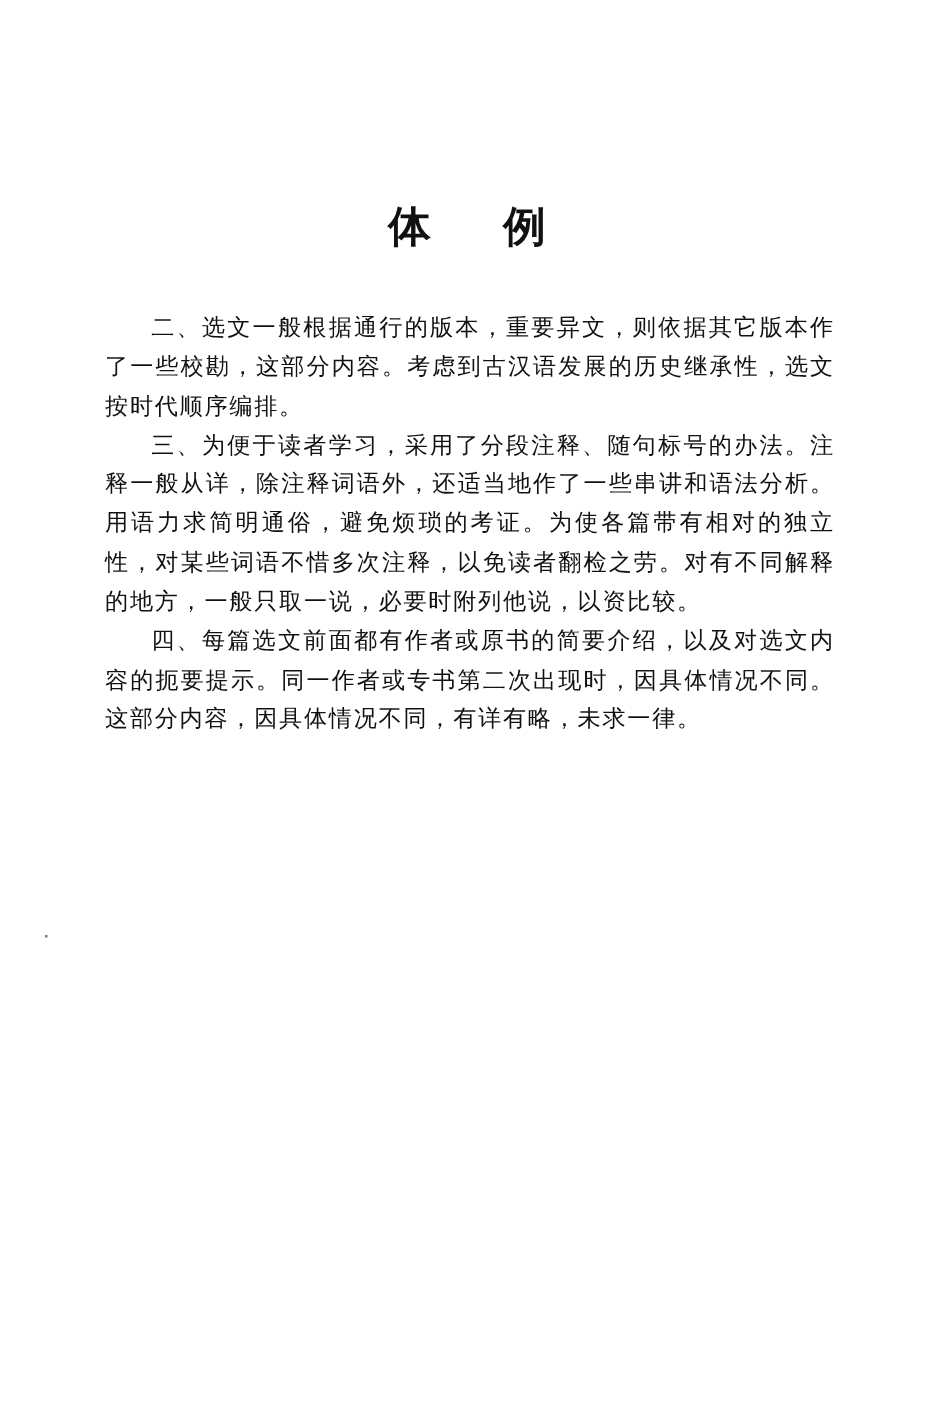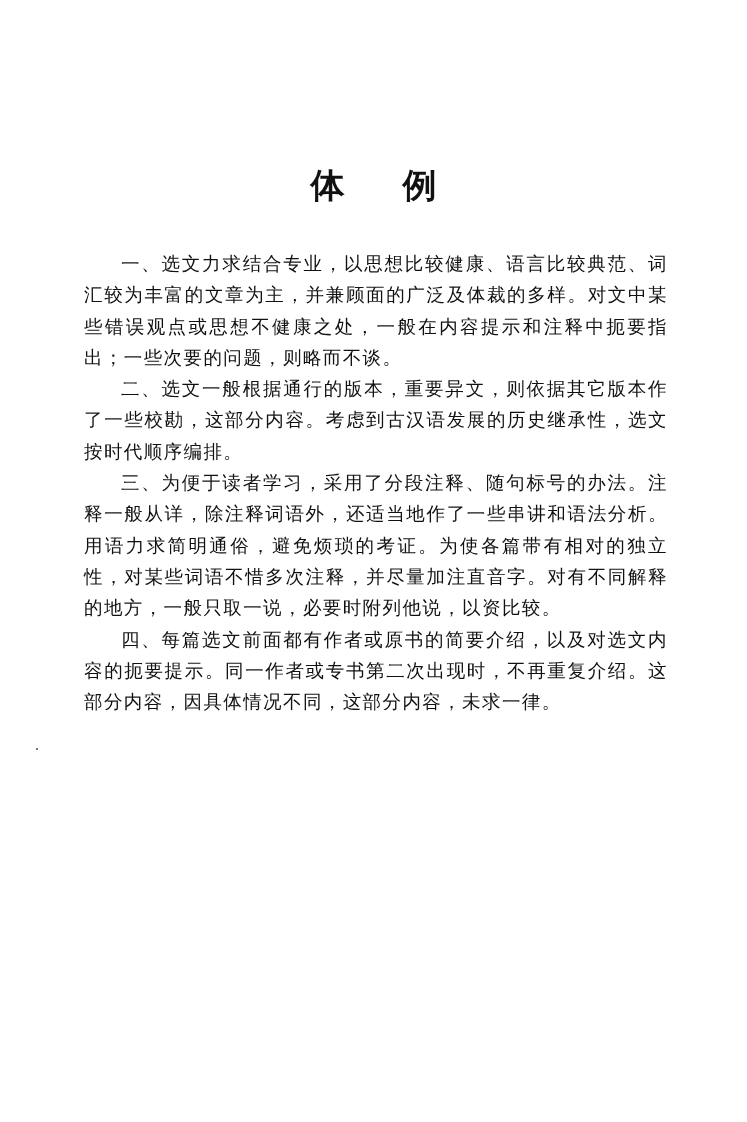--- a/index.html
+++ b/index.html
@@ -13,20 +13,21 @@
       position: relative;
       overflow: hidden;
       font-family: "DejaVu Serif", "Liberation Serif", serif;
       color: #111111;
     }
     .page {
       position: absolute;
       left: 0; top: 0;
       width: 747px; height: 1122px;
       background: #ffffff;
+      font-family: Liberation Mono, monospace;
     }
     .title {
       position: absolute;
       top: 162px;
       left: 0;
       width: 747px;
       text-align: center;
       font-size: 34px;
       font-weight: bold;
       letter-spacing: 0;
@@ -65,20 +66,19 @@
 </head>
 <body>
 
 <div class="page">
 
   <div class="title">
     <span>体</span><span class="gap"></span><span>例</span>
   </div>
 
   <div class="body">
-    <p class="para">一、选文力求结合专业，以思想比较健康、语言比较典范、词汇较为丰富的文章为主，并兼顾面的广泛及体裁的多样。对文中某些错误观点或思想不健康之处，一般在内容提示和注释中扼要指出；一些次要的问题，则略而不谈。</p>
     <p class="para">二、选文一般根据通行的版本，重要异文，则依据其它版本作了一些校勘，这部分内容。考虑到古汉语发展的历史继承性，选文按时代顺序编排。</p>
-    <p class="para">三、为便于读者学习，采用了分段注释、随句标号的办法。注释一般从详，除注释词语外，还适当地作了一些串讲和语法分析。用语力求简明通俗，避免烦琐的考证。为使各篇带有相对的独立性，对某些词语不惜多次注释，并尽量加注直音字。对有不同解释的地方，一般只取一说，必要时附列他说，以资比较。</p>
-    <p class="para">四、每篇选文前面都有作者或原书的简要介绍，以及对选文内容的扼要提示。同一作者或专书第二次出现时，不再重复介绍。这部分内容，因具体情况不同，这部分内容，未求一律。</p>
+    <p class="para">三、为便于读者学习，采用了分段注释、随句标号的办法。注释一般从详，除注释词语外，还适当地作了一些串讲和语法分析。用语力求简明通俗，避免烦琐的考证。为使各篇带有相对的独立性，对某些词语不惜多次注释，以免读者翻检之劳。对有不同解释的地方，一般只取一说，必要时附列他说，以资比较。</p>
+    <p class="para">四、每篇选文前面都有作者或原书的简要介绍，以及对选文内容的扼要提示。同一作者或专书第二次出现时，因具体情况不同。这部分内容，因具体情况不同，有详有略，未求一律。</p>
   </div>
 
   <div class="stray-dot"></div>
 </div>
 
 </body></html>

